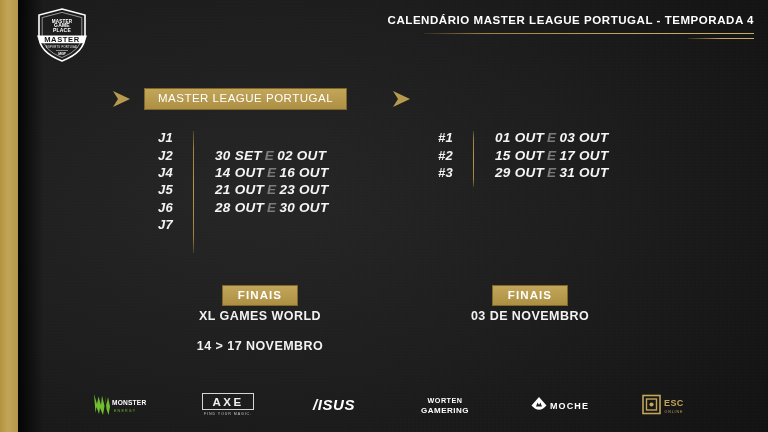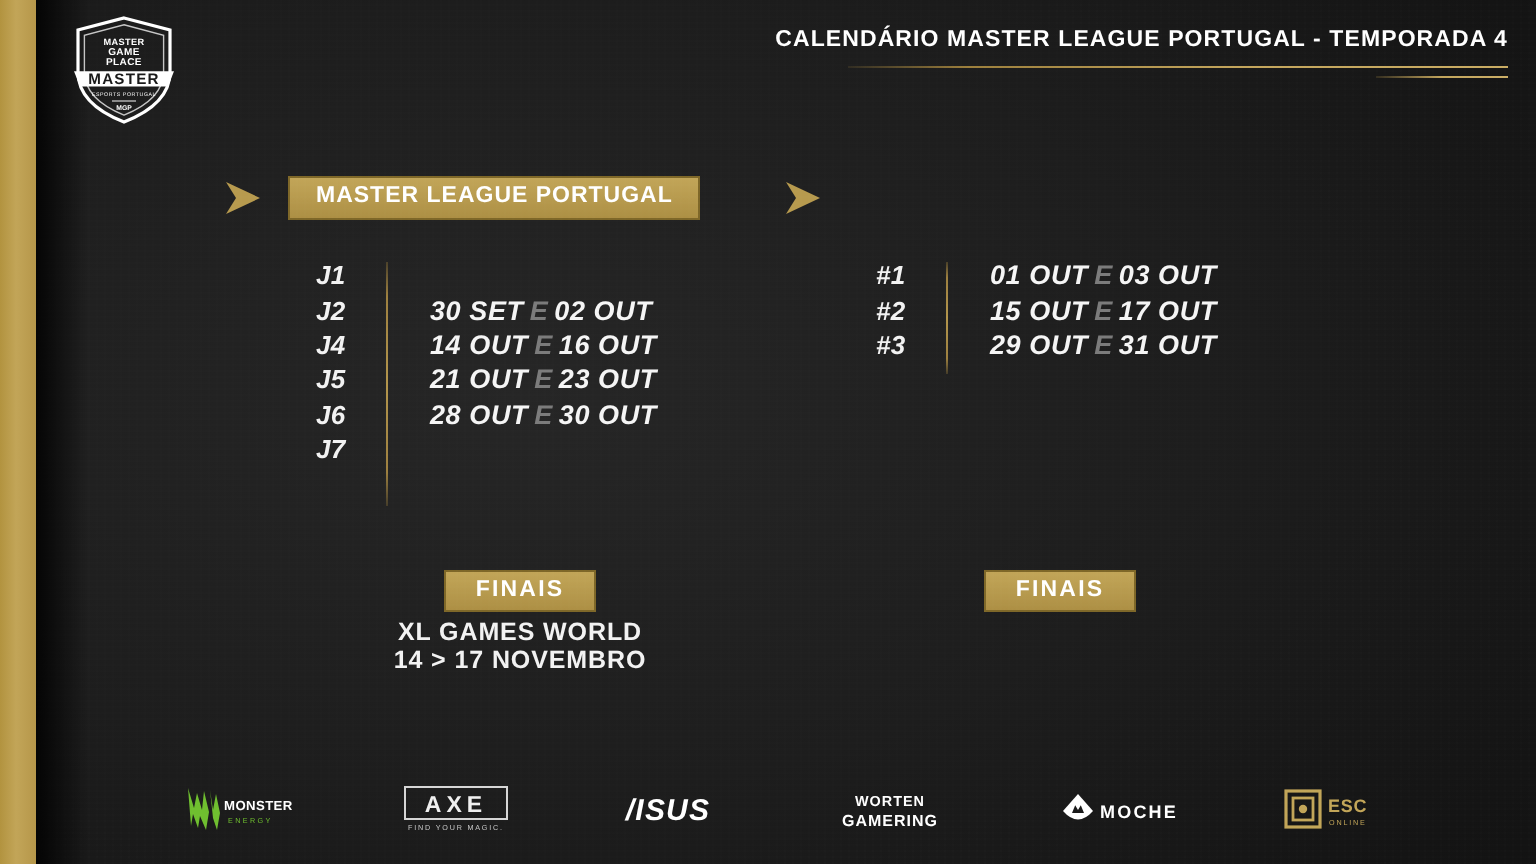--- a/index.html
+++ b/index.html
@@ -102,21 +102,21 @@
     justify-content: center;
     height: 22px;
     padding: 0 13px;
     background: linear-gradient(180deg, #c2a558 0%, #b79a4e 52%, #ad8f44 100%);
     border: 1px solid #7e6728;
     box-sizing: border-box;
   }
   .banner-text {
     color: #ffffff;
     font-size: 11.5px;
-    font-weight: bold;
+    font-weight: normal;
     letter-spacing: .5px;
     white-space: nowrap;
     line-height: 1;
   }
 
   
   .schedule {
     margin-top: 17px;
     padding-left: 46px;
     position: relative;
@@ -184,21 +184,21 @@
     line-height: 1;
   }
   .finals-line {
     color: #f2f2f2;
     font-size: 12.5px;
     font-weight: bold;
     letter-spacing: .45px;
     margin-top: 3px;
     white-space: nowrap;
   }
-  .finals-line + .finals-line { margin-top: 0; }
+  .finals-line + .finals-line { margin-top: 16px; }
 
   
   .sponsors {
     position: absolute;
     left: 0; right: 0;
     top: 386px;
     height: 38px;
     display: flex;
     align-items: center;
     justify-content: center;
@@ -303,20 +303,21 @@
       <span class="finals-banner-text">FINAIS</span>
     </div>
     <div class="finals-line">XL GAMES WORLD</div>
     <div class="finals-line">14 &gt; 17 NOVEMBRO</div>
   </div>
 
   <div class="finals finals-right">
     <div class="finals-banner">
       <span class="finals-banner-text">FINAIS</span>
     </div>
+    <div class="finals-line">03 DE NOVEMBRO</div>
   </div>
 
   <div class="sponsors">
 
     <svg class="sponsor" width="58" height="26" viewBox="0 0 58 26">
       <g fill="#6fbf2f">
         <path d="M4 2 L7 12 L8.5 4.5 L11 13 L12 3.5 L14.5 14 L13 23 L10 16 L9 22 L6.5 15 L5.5 21 Z"></path>
         <path d="M15 3 L16.5 13 L18 5 L20 14.5 L18.5 23 L16.5 17 Z"></path>
       </g>
       <text x="22" y="13" fill="#ffffff" font-family="'Liberation Sans',sans-serif" font-size="6.6" font-weight="bold" letter-spacing=".2">MONSTER</text>

